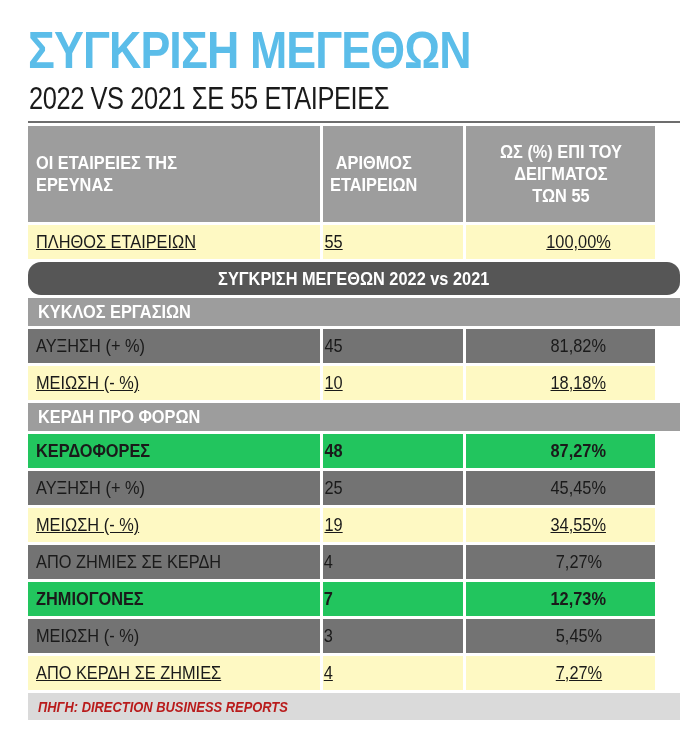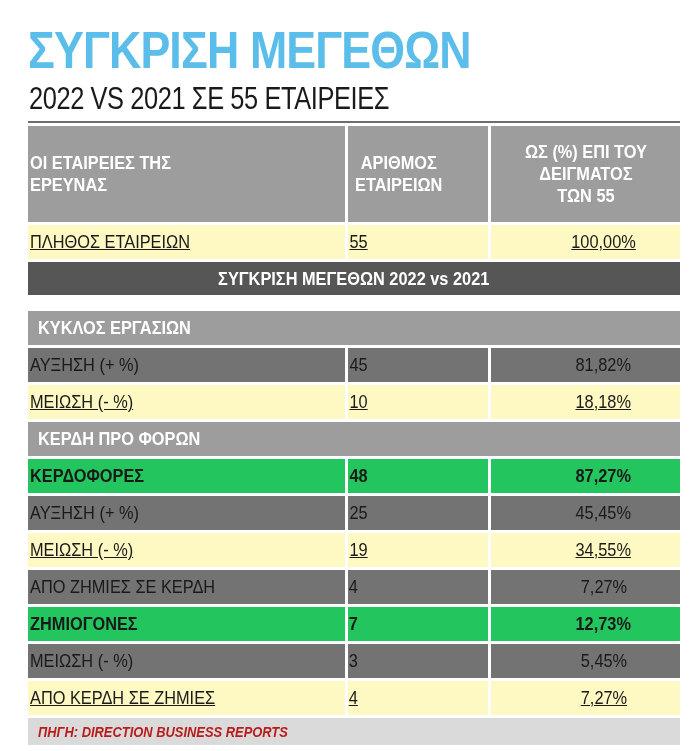--- a/index.html
+++ b/index.html
@@ -10,36 +10,36 @@
              font-size: 52px; line-height: 56px; color: #5bbde9;
              letter-spacing: -1px; transform: scaleX(0.86); transform-origin: left top; }
     .subtitle { position: absolute; left: 29px; top: 82px; margin: 0;
                 font-size: 31px; line-height: 34px; color: #1a1a1a; font-weight: normal;
                 transform: scaleX(0.82); transform-origin: left top; letter-spacing: -0.5px; }
     .top-rule { position: absolute; left: 28px; top: 121px; width: 652px; height: 2px; background: #6d6d6d; }
     .table { position: absolute; left: 28px; top: 126px; width: 652px; }
     .row { display: flex; margin-bottom: 3px; }
     .cell { box-sizing: border-box; display: flex; align-items: center; color: #1a1a1a;
             font-size: 19px; }
-    .c1 { width: 317px; padding-left: 2px; margin-right: 3px; }
+    .c1 { width: 292px; padding-left: 8px; margin-right: 3px; }
     .c2 { width: 140px; justify-content: flex-start; margin-right: 3px; }
     .c3 { width: 189px; justify-content: center; padding-left: 36px; }
     .cond { display: inline-block; transform: scaleX(0.86); transform-origin: left center; white-space: nowrap; }
     .c2 .cond, .c3 .cond { transform-origin: center center; }
     .hdr .cell { background: #9d9d9d; color: #ffffff; font-weight: bold; height: 96px; font-size: 19px; line-height: 22px; }
     .hdr .c2, .hdr .c3 { text-align: center; padding-left: 0; }
     .hdr .c1 { align-items: center; }
     .hdr-text { display: inline-block; transform: scaleX(0.86); }
     .hdr .c1 .hdr-text { transform-origin: left center; }
     .light .cell { background: #fef9c3; height: 34px; text-decoration: underline; }
     .mid .cell { background: #737373; height: 34px; }
     .bold .cell { background: #22c55e; height: 34px; font-weight: bold; }
     .band { background: #565656; color: #ffffff; font-weight: bold; height: 33px; width: 652px;
-            display: flex; align-items: center; justify-content: center; font-size: 19px; margin-bottom: 16px; }
-    .section { background: #9d9d9d; color: #ffffff; font-weight: bold; height: 34px; width: 652px;
+            display: flex; align-items: center; justify-content: center; font-size: 19px; margin-bottom: 3px; border-radius: 13px; }
+    .section { background: #9d9d9d; color: #ffffff; font-weight: bold; height: 28px; width: 652px;
                display: flex; align-items: center; padding-left: 10px; box-sizing: border-box;
                font-size: 19px; margin-bottom: 3px; }
     .source { background: #dadada; color: #b91c1c; font-weight: bold; font-style: italic; height: 27px;
               width: 652px; display: flex; align-items: center; padding-left: 10px; box-sizing: border-box;
               font-size: 15px; margin-top: 1px; }
   </style>
 </head>
 <body>
 
 <h1 class="title">ΣΥΓΚΡΙΣΗ ΜΕΓΕΘΩΝ</h1>

